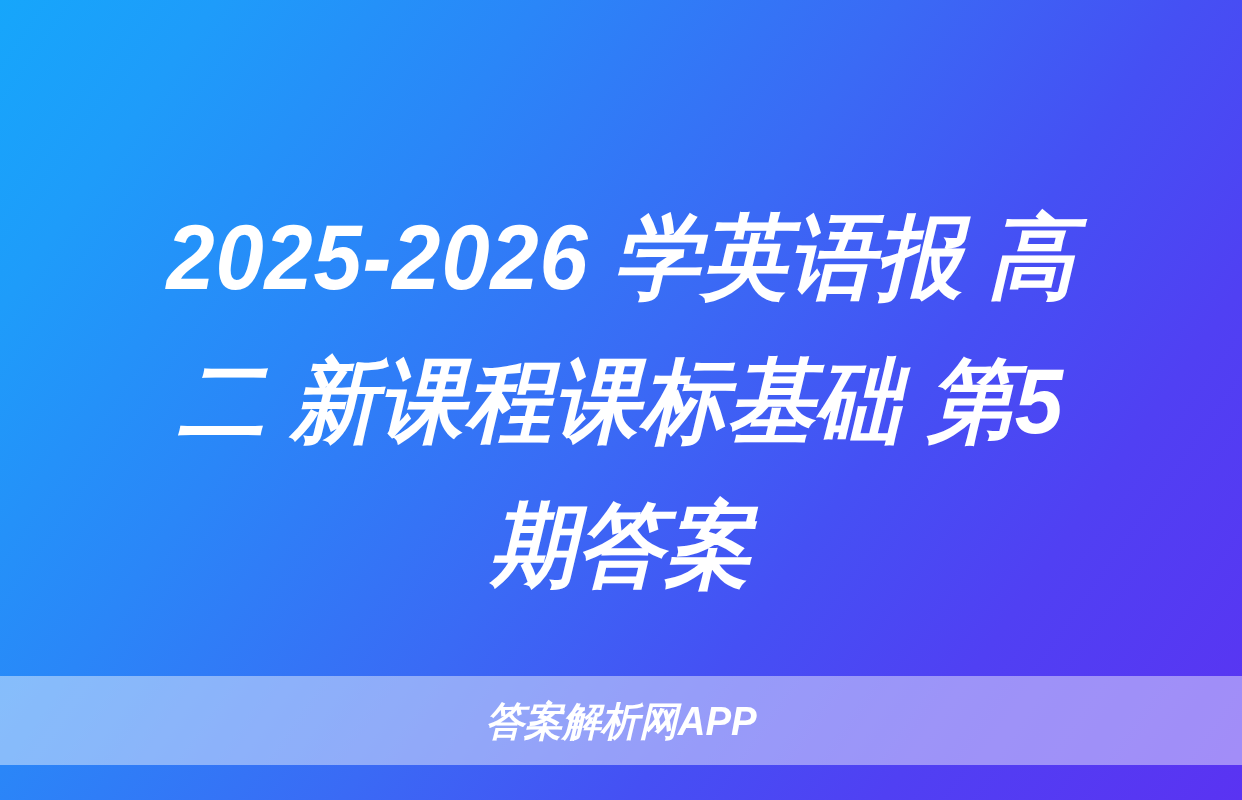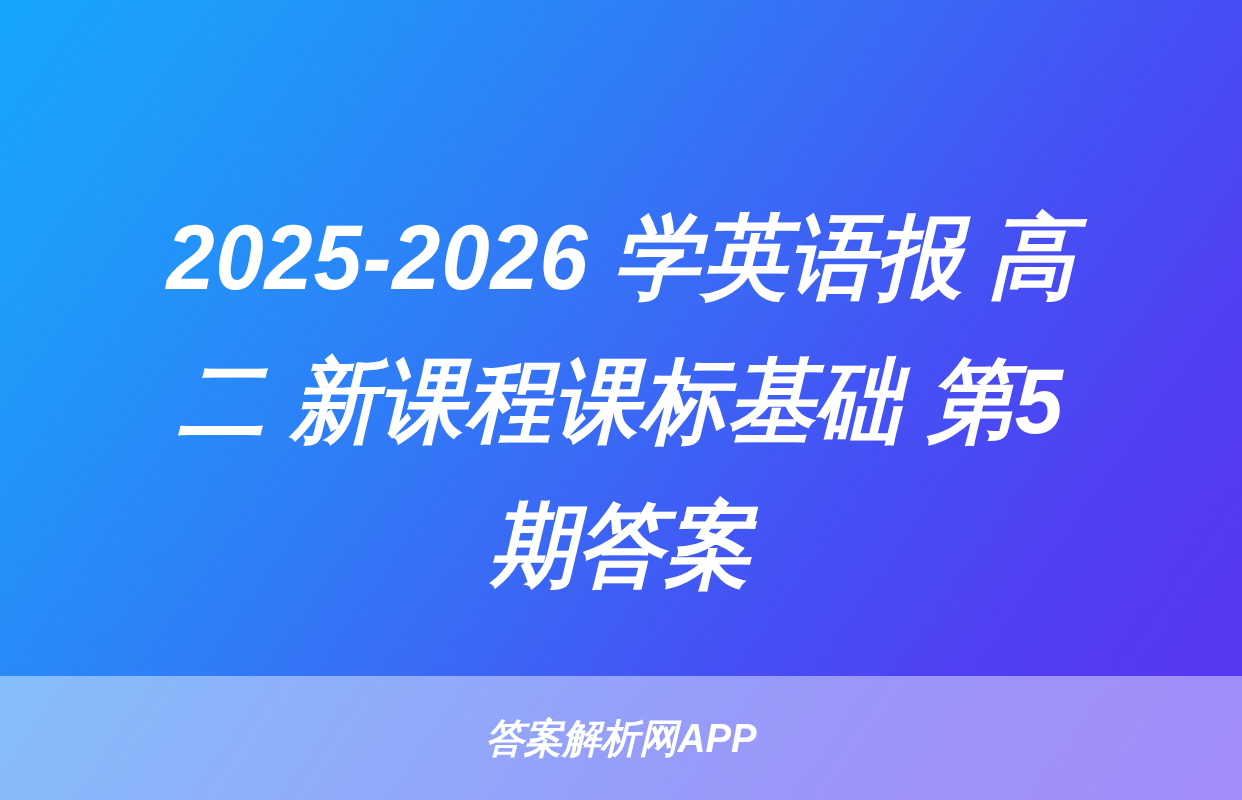--- a/index.html
+++ b/index.html
@@ -55,21 +55,21 @@
     transform-origin: center center;
     text-rendering: geometricPrecision;
   }
 
   
   #bottom-bar {
     position: absolute;
     left: 0;
     right: 0;
     top: 676px;
-    height: 124px;
+    height: 89px;
     background: rgba(255, 255, 255, 0.44);
     display: flex;
     align-items: center;
     justify-content: center;
   }
 
   #bottom-bar-label {
     color: #ffffff;
     font-size: 40px;
     font-weight: 700;

